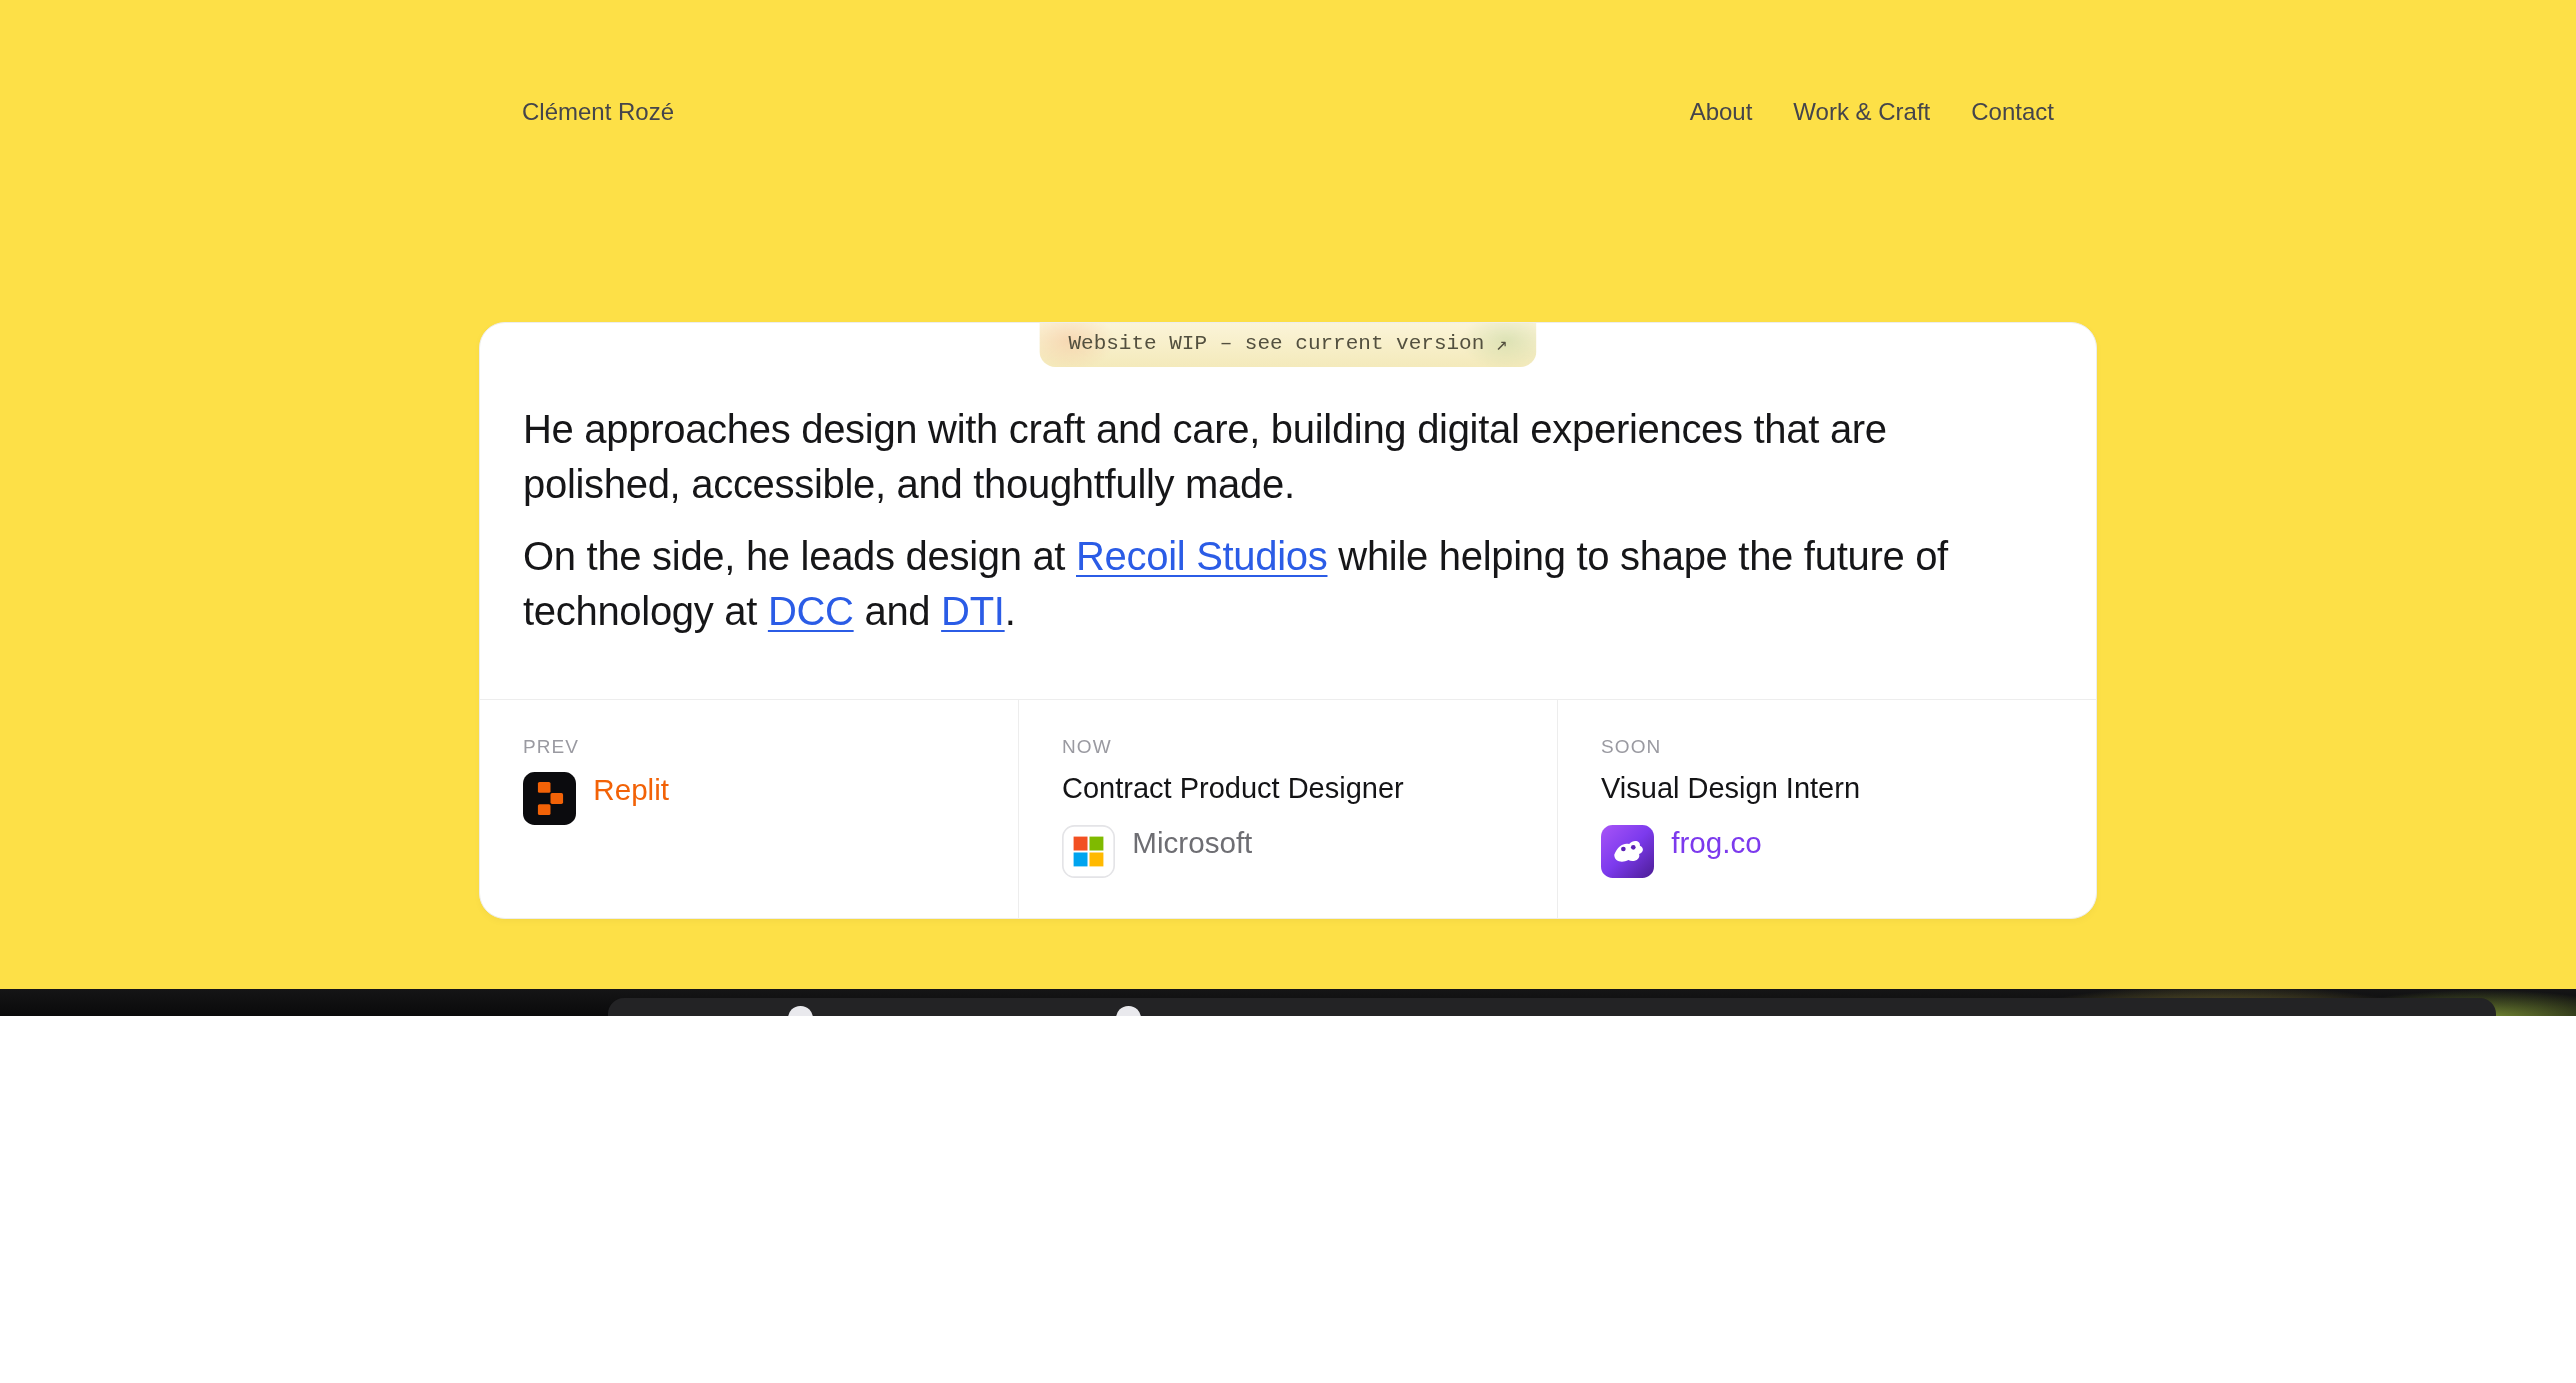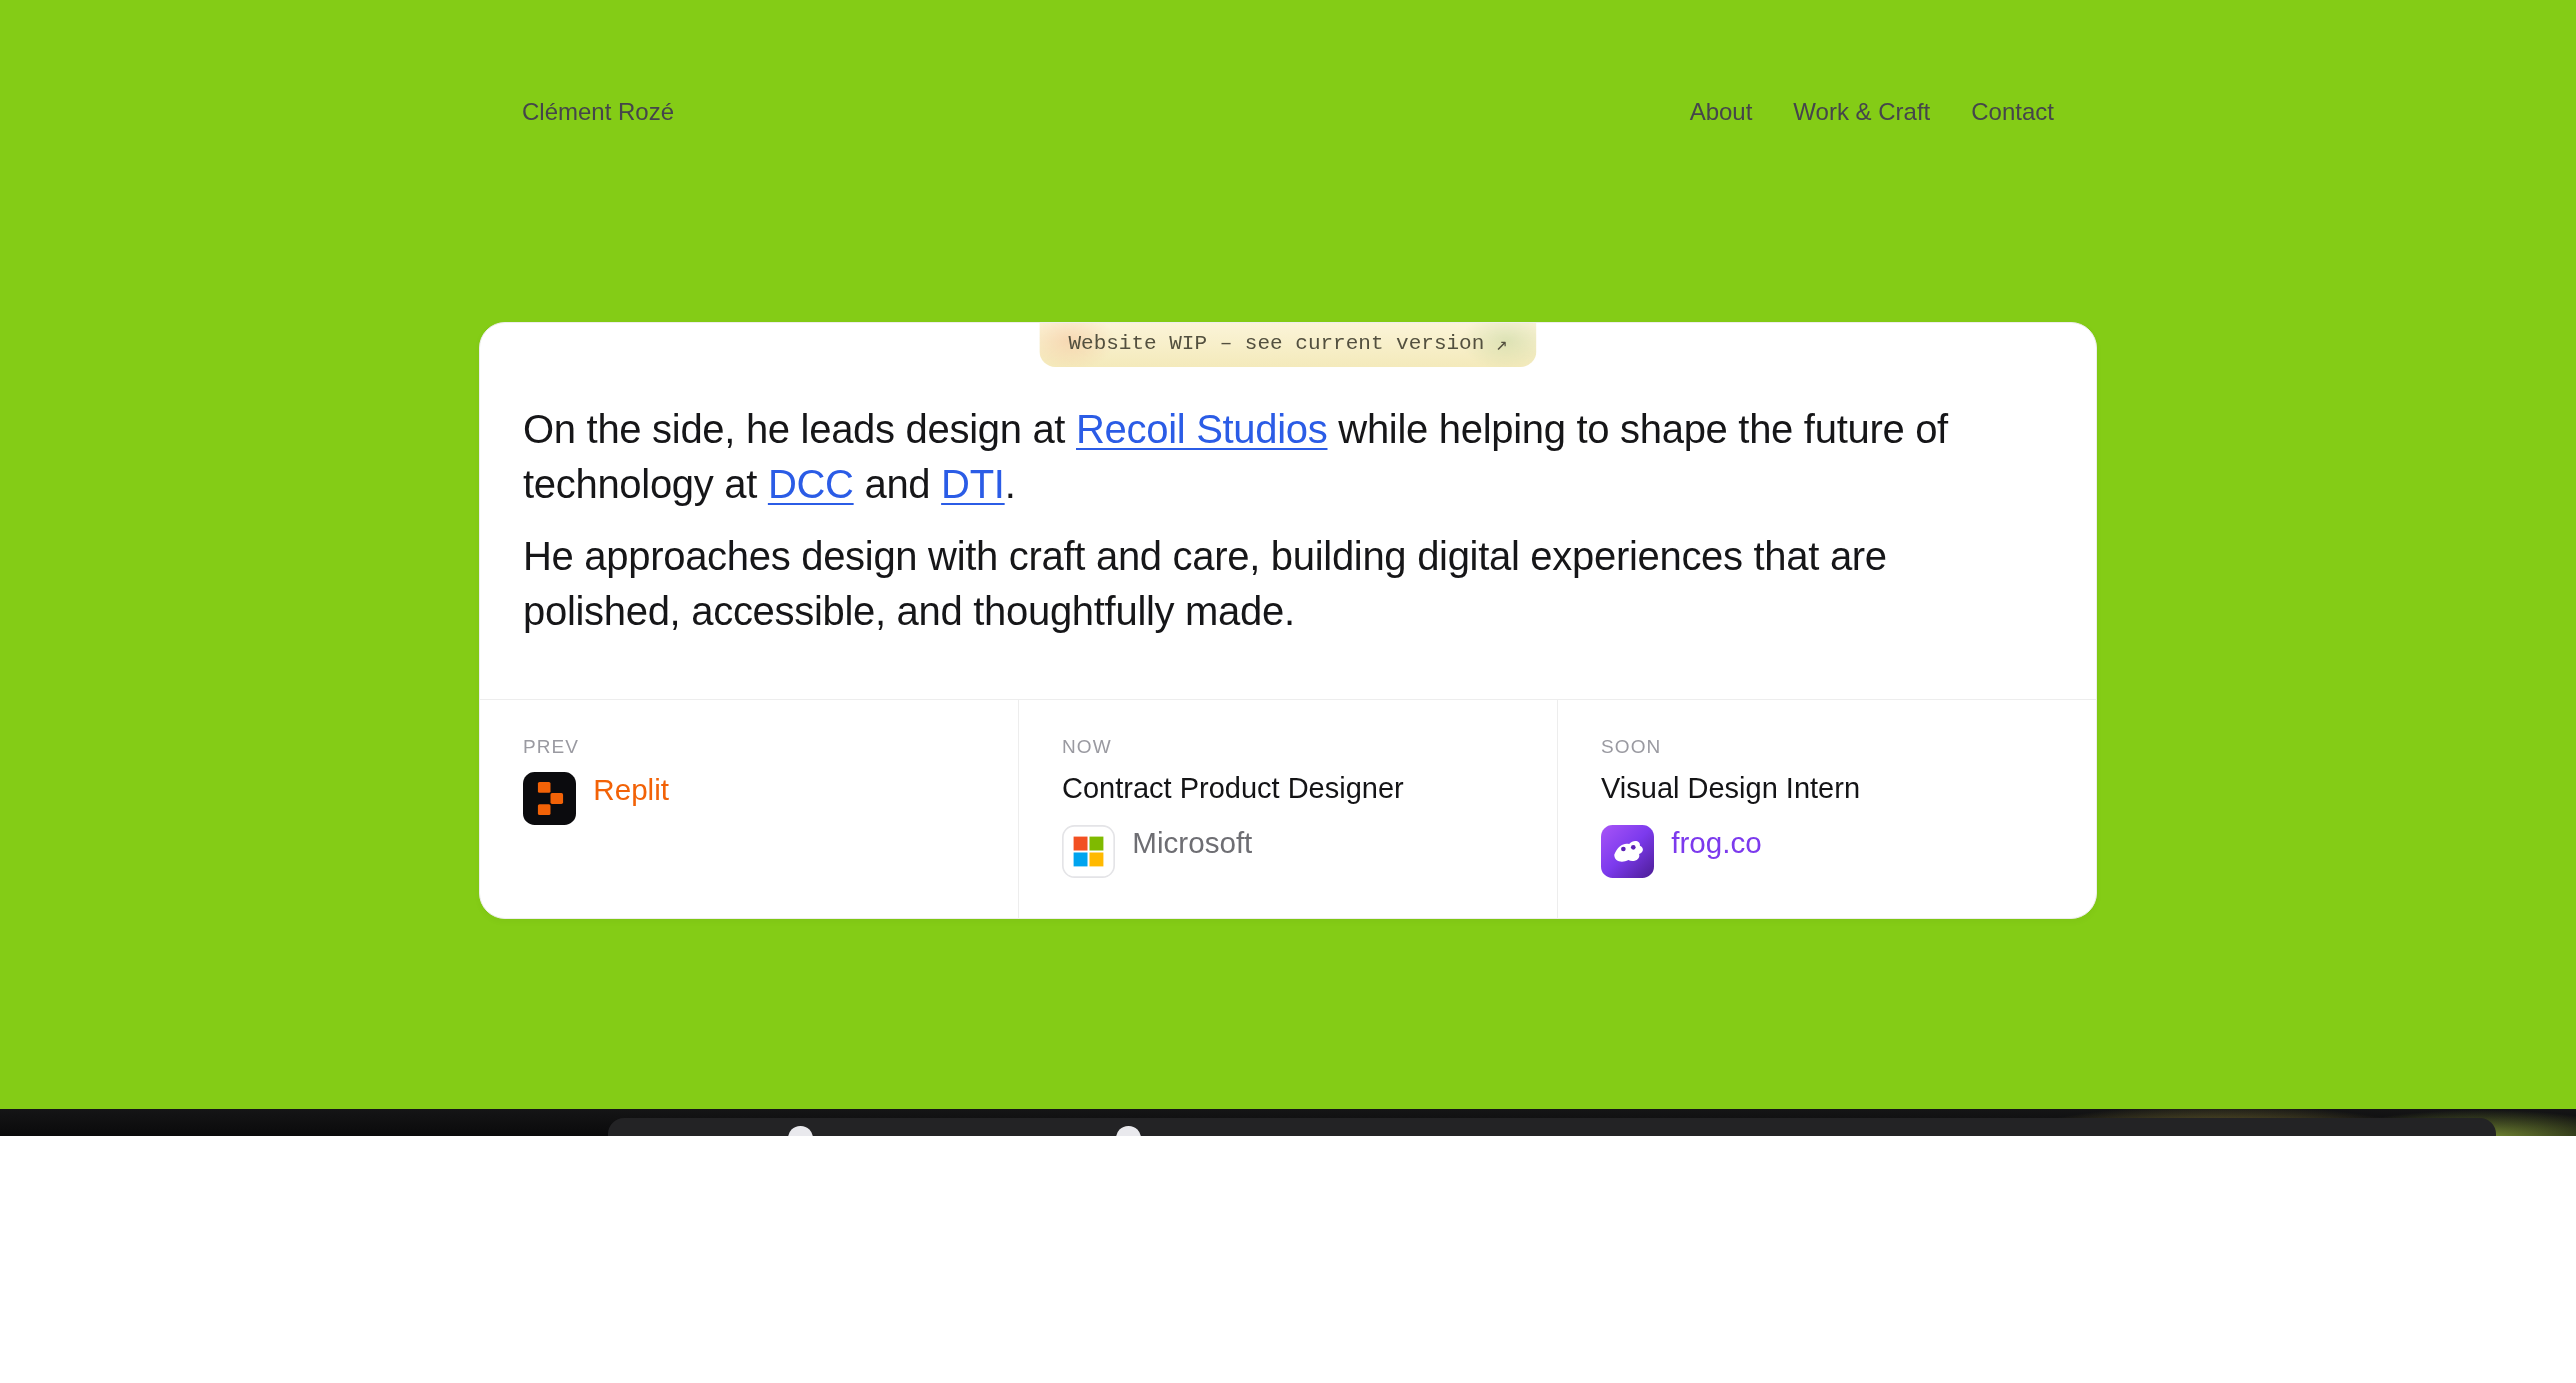--- a/index.html
+++ b/index.html
@@ -4,22 +4,22 @@
 <style>
   * { margin:0; padding:0; box-sizing:border-box; }
   html, body { width:2576px; height:1384px; }
   body {
     font-family:"Liberation Sans","DejaVu Sans",sans-serif;
     background:#ffffff;
     -webkit-font-smoothing:antialiased;
   }
   .page {
     position:relative;
-    width:2576px; height:1136px;
-    background:#84cc16;
+    width:2576px; height:1016px;
+    background:#fde047;
     overflow:hidden;
   }
 
   
   .nav {
     width:1618px;
     margin:0 auto;
     padding:97px 43px 0;
     display:flex;
     justify-content:space-between;
@@ -164,22 +164,22 @@
   </nav>
 
   <main class="card">
 
     <div class="wip-badge">
       <span>Website WIP – see current version</span>
       <span class="wip-arrow">↗</span>
     </div>
 
     <div class="card-inner">
+      <p class="intro">He approaches design with craft and care, building digital experiences that are polished, accessible, and thoughtfully made.</p>
       <p class="intro"><span>On the side, he leads design at </span><a class="link">Recoil Studios</a><span> while helping to shape the future of technology at </span><a class="link">DCC</a><span> and </span><a class="link">DTI</a><span>.</span></p>
-      <p class="intro">He approaches design with craft and care, building digital experiences that are polished, accessible, and thoughtfully made.</p>
     </div>
 
     <div class="jobs">
 
       <div class="job">
         <div class="job-label">PREV</div>
         <div class="job-company">
           <svg class="logo" viewBox="0 0 32 32" aria-hidden="true">
             <rect width="32" height="32" rx="7" fill="#0B0B0E"></rect>
             <rect x="9" y="6" width="7.6" height="6.6" rx="1" fill="#F26207"></rect>

